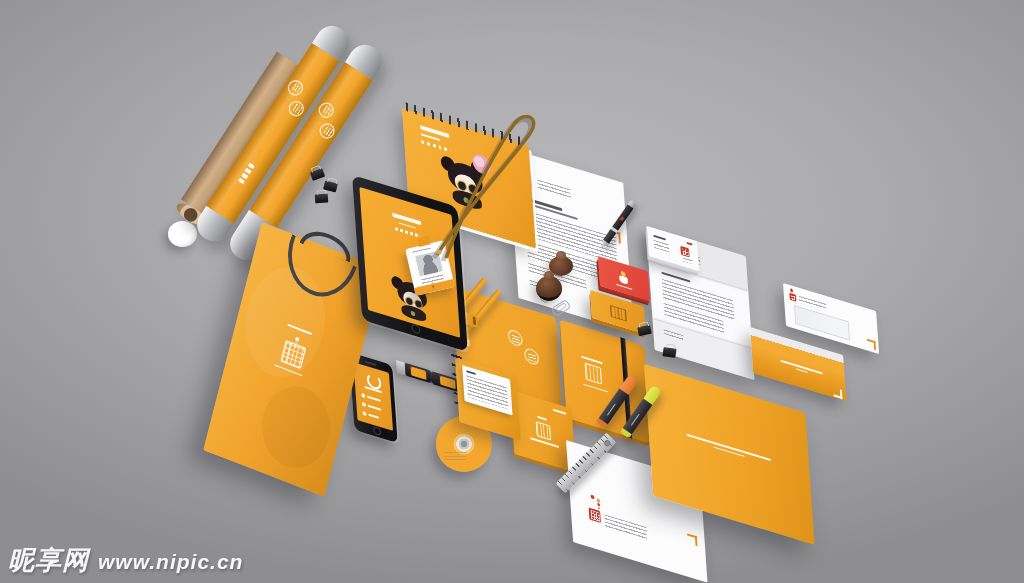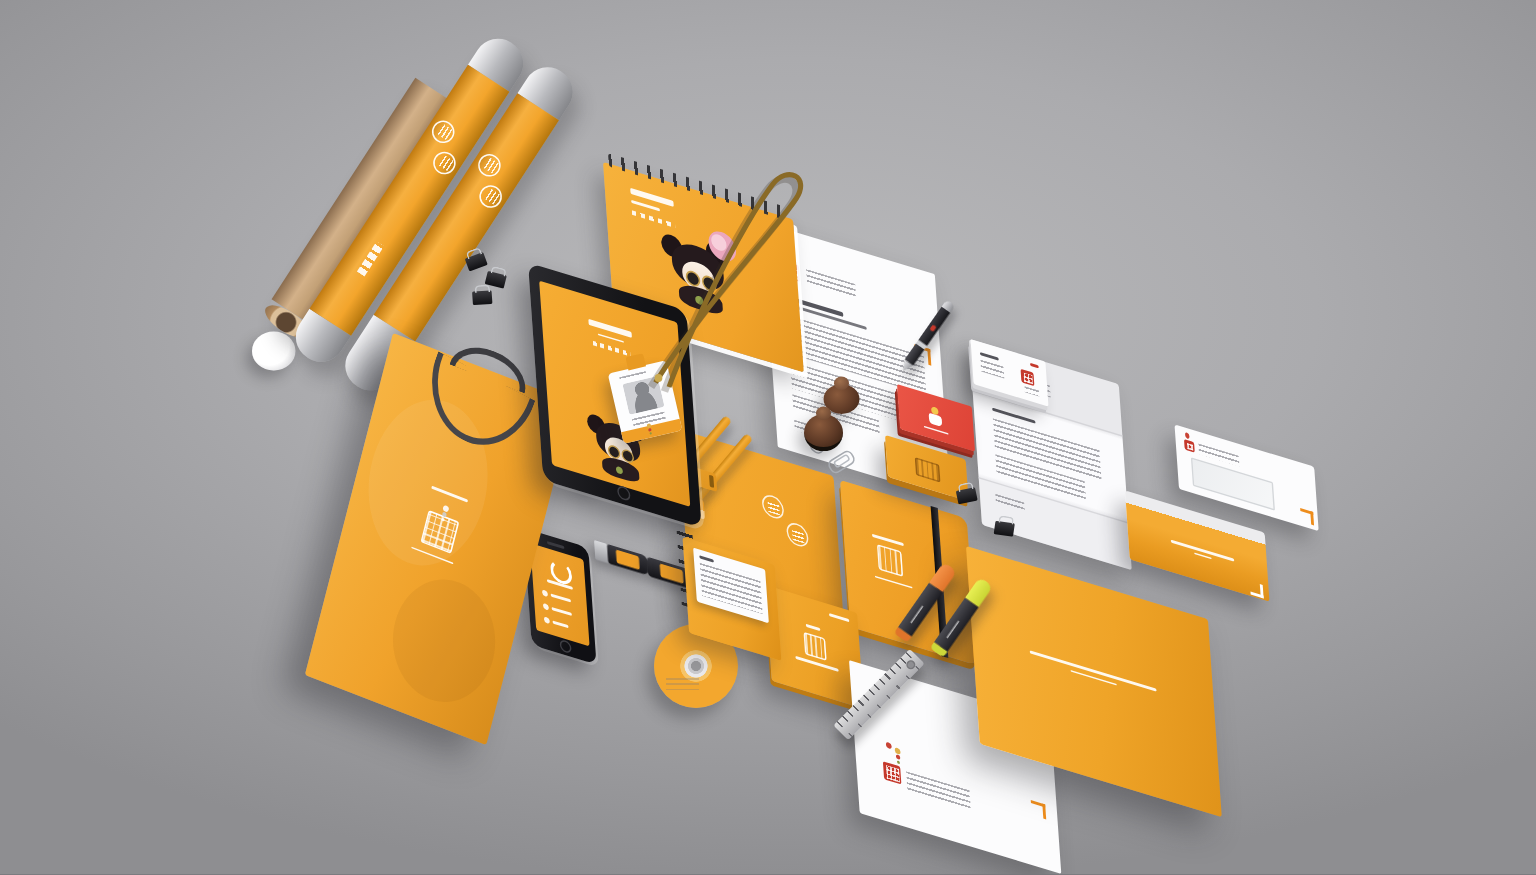--- a/index.html
+++ b/index.html
@@ -424,15 +424,17 @@
   <div class="it" style="left:550px;top:456px;width:72px;height:14px;transform:rotate(-45deg);z-index:5;border-radius:2px;
               background:linear-gradient(#dededf,#aaaaae);box-shadow:-4px 5px 6px rgba(35,35,40,.3);">
     <div style="position:absolute;left:3px;top:0;right:3px;height:5px;
                 background:repeating-linear-gradient(90deg,#5e5e63 0 1px, transparent 1px 5px);"></div>
     <div style="position:absolute;left:3px;bottom:0;right:3px;height:3px;
                 background:repeating-linear-gradient(90deg,#6e6e73 0 1px, transparent 1px 9px);"></div>
     <div style="position:absolute;right:4px;top:5px;width:4px;height:4px;border-radius:50%;background:#8e8e92;border:1px solid #77777b;"></div>
   </div>
 
   <div class="wm-left">
+    <span class="cn">昵享网</span>
+    <span class="url">www.nipic.cn</span>
   </div>
 
 </div>
 
 </body></html>

